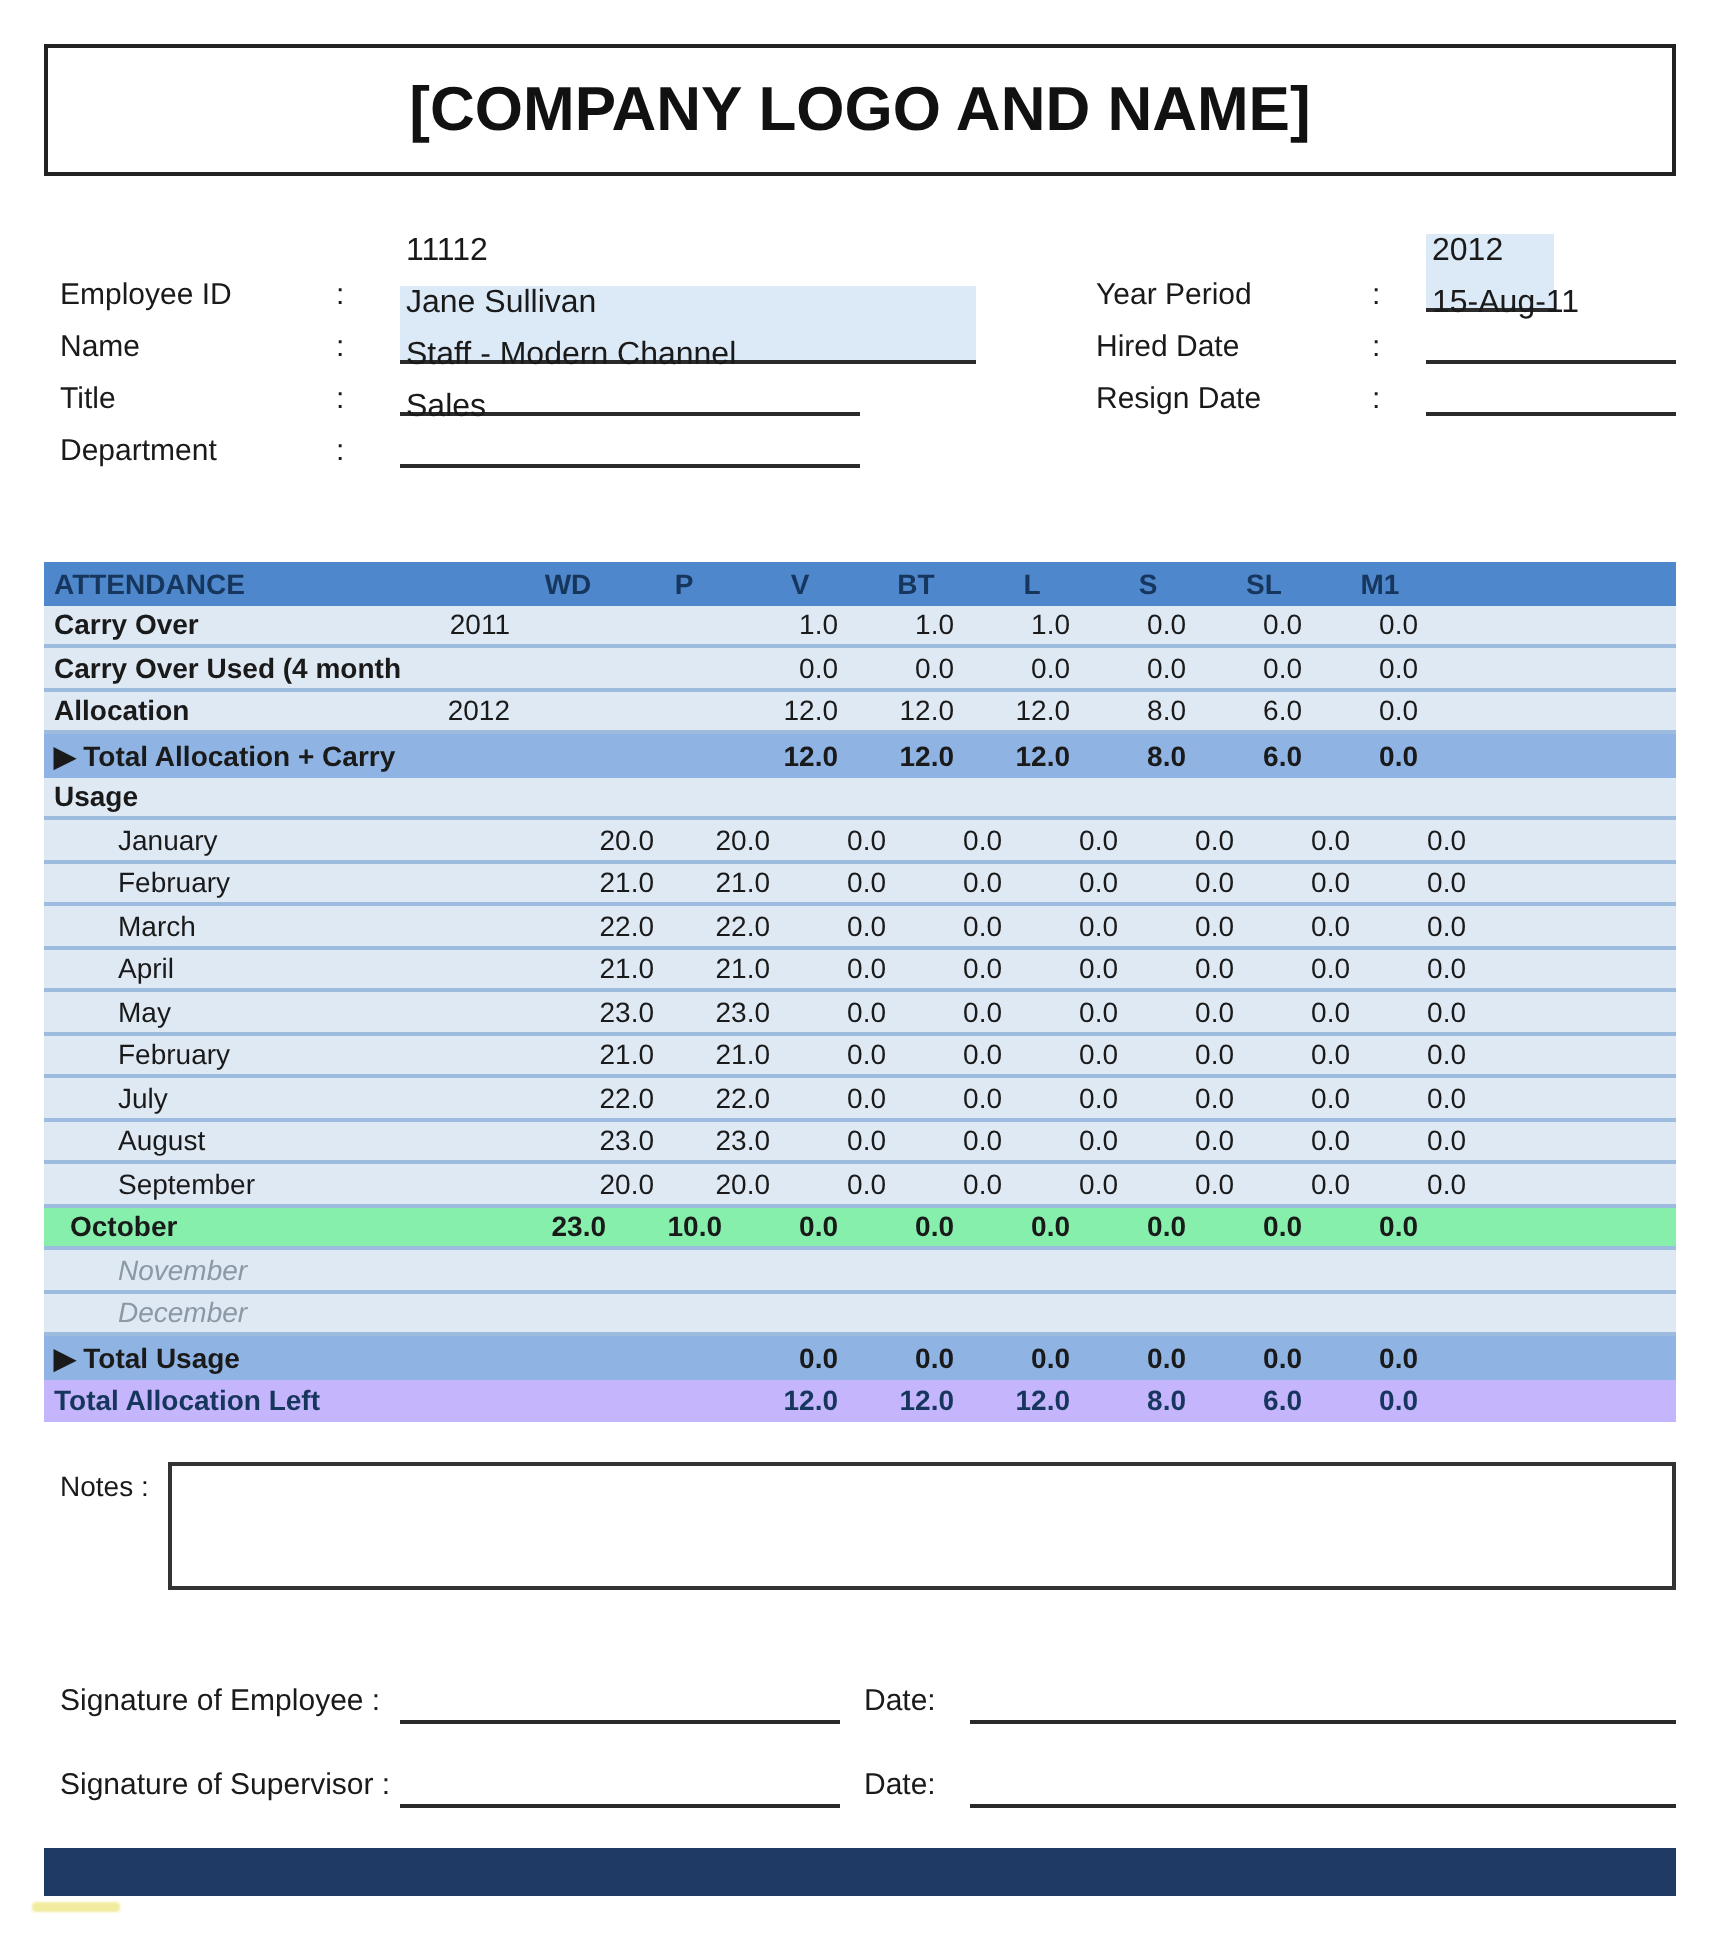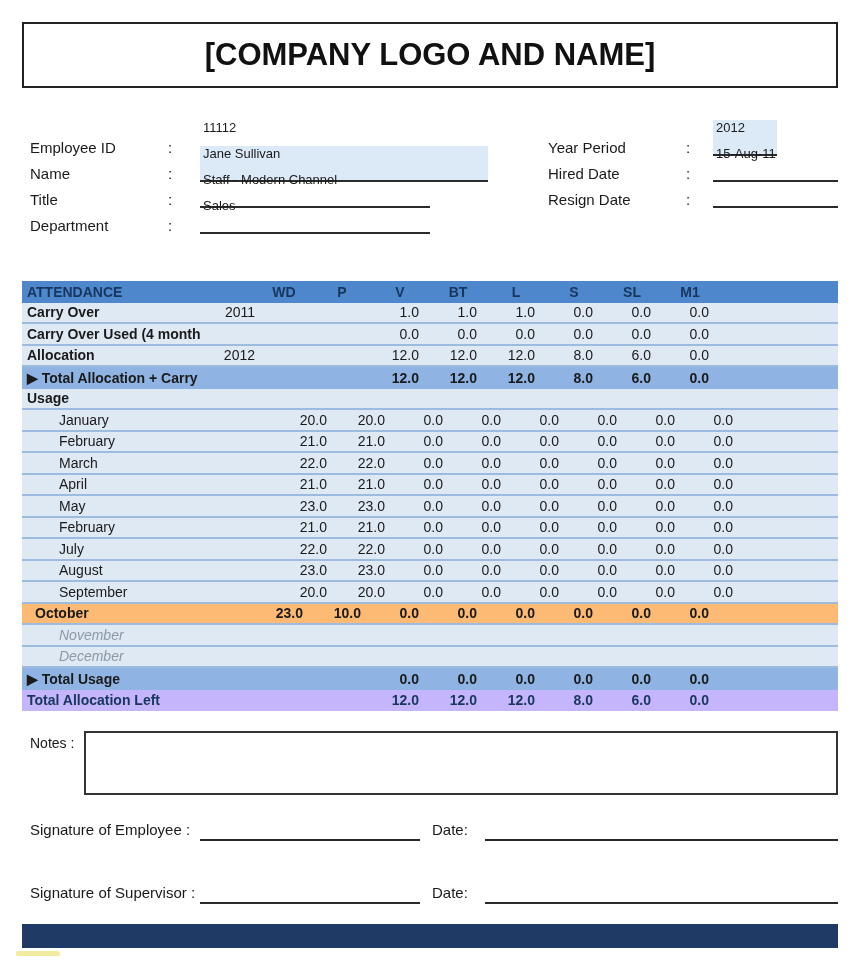--- a/index.html
+++ b/index.html
@@ -14,21 +14,21 @@
 
   
   .info-block { position:absolute; font-size:15px; }
   .info-left  { left:30px;  top:130px; width:470px; }
   .info-right { left:548px; top:130px; width:300px; }
   .info-row { display:flex; align-items:flex-end; height:26px; }
   .info-label { width:138px; }
   .i-colon { width:32px; }
   .info-right .i-colon { width:27px; }
   .field { border-bottom:2px solid #2b2b2b; padding:0 3px 19px 3px; min-height:20px;
-    font-size:13px; white-space:nowrap; }
+    font-size:16px; white-space:nowrap; }
   .w-id    { width:115px; }
   .w-name  { width:288px; }
   .w-title { width:230px; }
   .w-dept  { width:230px; }
   .w-year  { width:64px;  }
   .w-date  { width:125px; }
   .hl { background:#dce9f6; }
 
   
   .att-table { position:absolute; left:22px; top:281px; width:816px; font-size:14px; }
@@ -38,37 +38,37 @@
   .yr  { width:58px; text-align:right; padding-right:3px; }
   .val { width:58px; text-align:right; padding-right:13px; }
   .fill { flex:1; }
 
   .r-head { background:#4e87cb; color:#17365d; font-weight:bold; }
   .r-head .val { text-align:center; padding-right:6px; font-weight:bold; }
   .r-head .lab { font-weight:bold; }
 
   .r-data, .r-section, .r-month, .r-month-empty { background:#dfe9f4; border-bottom:2px solid #9dbbdf; }
   .r-month .lab, .r-month-empty .lab { font-weight:normal; padding-left:13px;margin-left:24px; }
-  .r-month-active { background:#fdba74; border-bottom:2px solid #9dbbdf;justify-content:flex-end; }
+  .r-month-active { background:#86efac; border-bottom:2px solid #9dbbdf;justify-content:flex-end; }
   .r-month-active .lab { padding-left:13px; font-weight:bold; }
   .r-month-active .val { font-weight:bold; }
   .r-month-empty .lab { font-style:italic; color:#8d98a5; }
   .r-total { background:#8fb4e3; }
   .r-total .val, .r-total .lab { font-weight:bold; }
   .r-grand { background:#c4b5fd; color:#17365d; }
   .r-grand .val, .r-grand .lab { font-weight:bold; color:#17365d; }
 
   
   .notes-label { position:absolute; left:30px; top:735px; font-size:14px; }
   .notes-box { position:absolute; left:84px; top:731px; width:754px; height:64px;
     border:2px solid #333; background:#fff; }
 
   
   .sig-row { position:absolute; left:30px; width:808px; font-size:15px; height:22px; }
-  .sig-emp { top:821px; }
+  .sig-emp { top:842px; }
   .sig-sup { top:864px;margin-top:20px; }
   .sig-label { position:absolute; left:0; top:0; }
   .sig-line1 { position:absolute; left:170px; top:18px; width:220px; border-bottom:2px solid #2a2a2a; }
   .sig-date-label { position:absolute; left:402px; top:0; }
   .sig-line2 { position:absolute; left:455px; top:18px; width:353px; border-bottom:2px solid #2a2a2a; }
 
   
   .footer-bar { position:absolute; left:22px; top:924px; width:816px; height:24px; background:#1f3a64; }
   .watermark { position:absolute; left:16px; top:951px; width:44px; height:5px;
     background:#efe98f; opacity:0.85; border-radius:2px; filter:blur(0.6px); }

